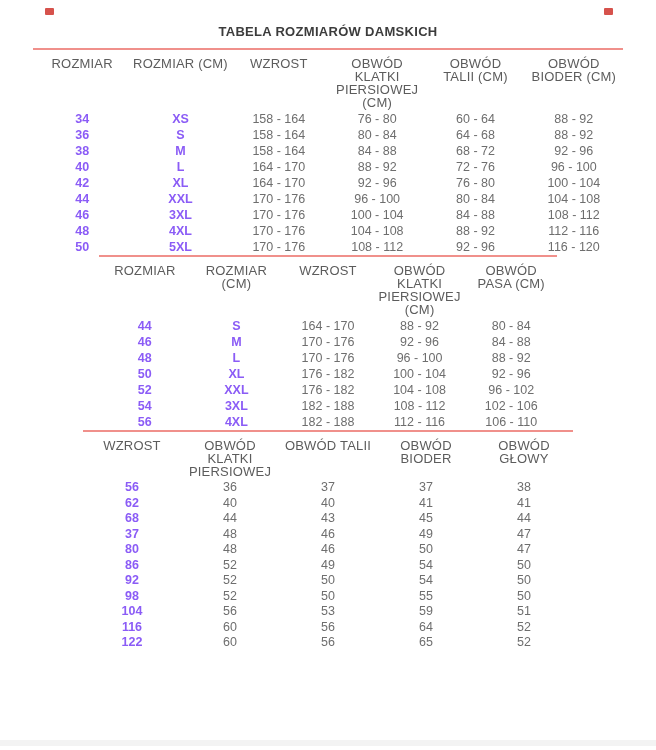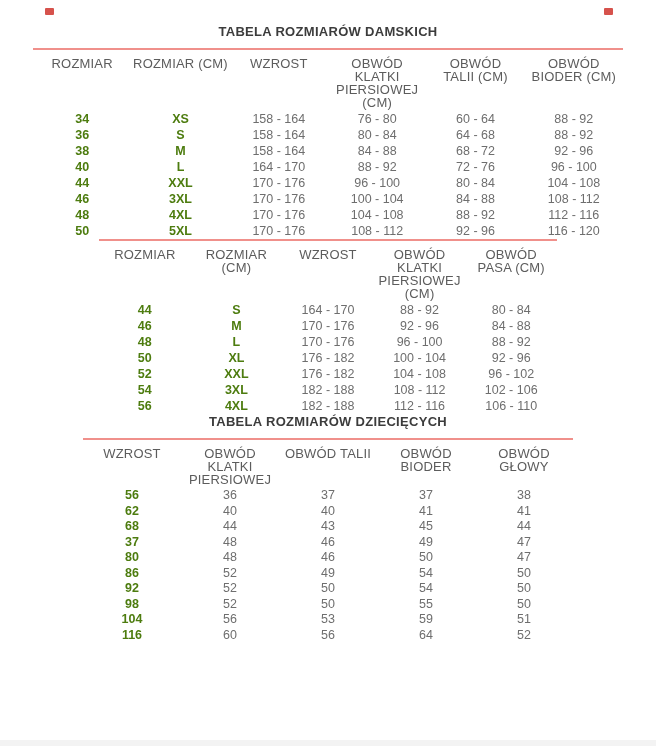--- a/index.html
+++ b/index.html
@@ -64,21 +64,21 @@
   }
   table.size-grid td {
     font-size: 12.5px;
     line-height: 16px;
     color: #6e6e6e;
     text-align: center;
     padding: 0;
   }
   .tbl-2 table.size-grid td { line-height: 15.5px; }
   table.size-grid td.em {
-    color: #4d7c0f;
+    color: #8b5cf6;
     font-weight: bold;
   }
   .bottom-strip {
     position: absolute;
     left: 0;
     bottom: 0;
     width: 100%;
     height: 6px;
     background: #f3f3f3;
   }
@@ -134,20 +134,28 @@
             </tr>
             <tr>
               <td class="em">40</td>
               <td class="em">L</td>
               <td>164 - 170</td>
               <td>88 - 92</td>
               <td>72 - 76</td>
               <td>96 - 100</td>
             </tr>
             <tr>
+              <td class="em">42</td>
+              <td class="em">XL</td>
+              <td>164 - 170</td>
+              <td>92 - 96</td>
+              <td>76 - 80</td>
+              <td>100 - 104</td>
+            </tr>
+            <tr>
               <td class="em">44</td>
               <td class="em">XXL</td>
               <td>170 - 176</td>
               <td>96 - 100</td>
               <td>80 - 84</td>
               <td>104 - 108</td>
             </tr>
             <tr>
               <td class="em">46</td>
               <td class="em">3XL</td>
@@ -238,21 +246,20 @@
               <td class="em">4XL</td>
               <td>182 - 188</td>
               <td>112 - 116</td>
               <td>106 - 110</td>
             </tr>
           </tbody>
     </table>
   </section>
 
   <section class="tbl tbl-2">
-    <h2 class="table-title">TABELA ROZMIARÓW DZIECIĘCYCH</h2>
     <div class="accent-line" style="background: rgb(240, 144, 139);"></div>
     <table class="size-grid">
       <thead>
         <tr>
               <th>WZROST</th>
               <th>OBWÓD KLATKI
 PIERSIOWEJ</th>
               <th>OBWÓD TALII</th>
               <th>OBWÓD BIODER</th>
               <th>OBWÓD GŁOWY</th>
@@ -322,18 +329,25 @@
               <td>59</td>
               <td>51</td>
             </tr>
             <tr>
               <td class="em">116</td>
               <td>60</td>
               <td>56</td>
               <td>64</td>
               <td>52</td>
             </tr>
+            <tr>
+              <td class="em">122</td>
+              <td>60</td>
+              <td>56</td>
+              <td>65</td>
+              <td>52</td>
+            </tr>
           </tbody>
     </table>
   </section>
 </div>
   <div class="bottom-strip" style="background: rgb(243, 243, 243);"></div>
 </div>
 
 </body></html>

